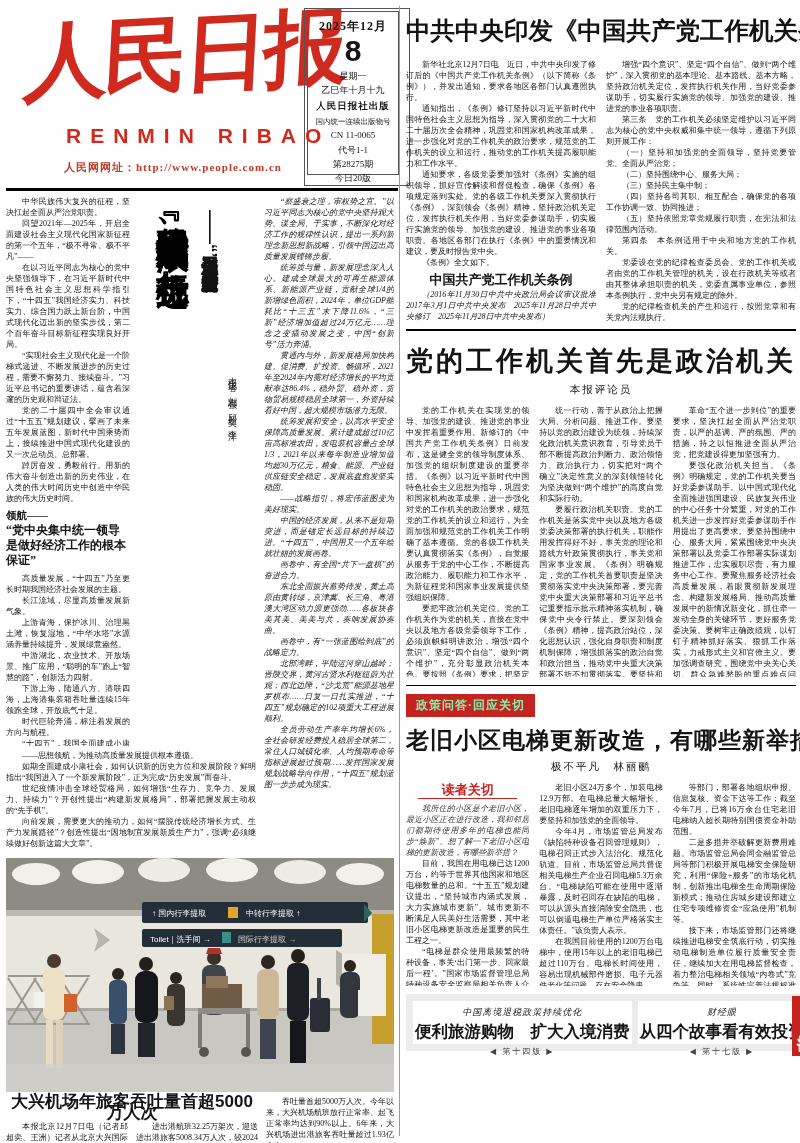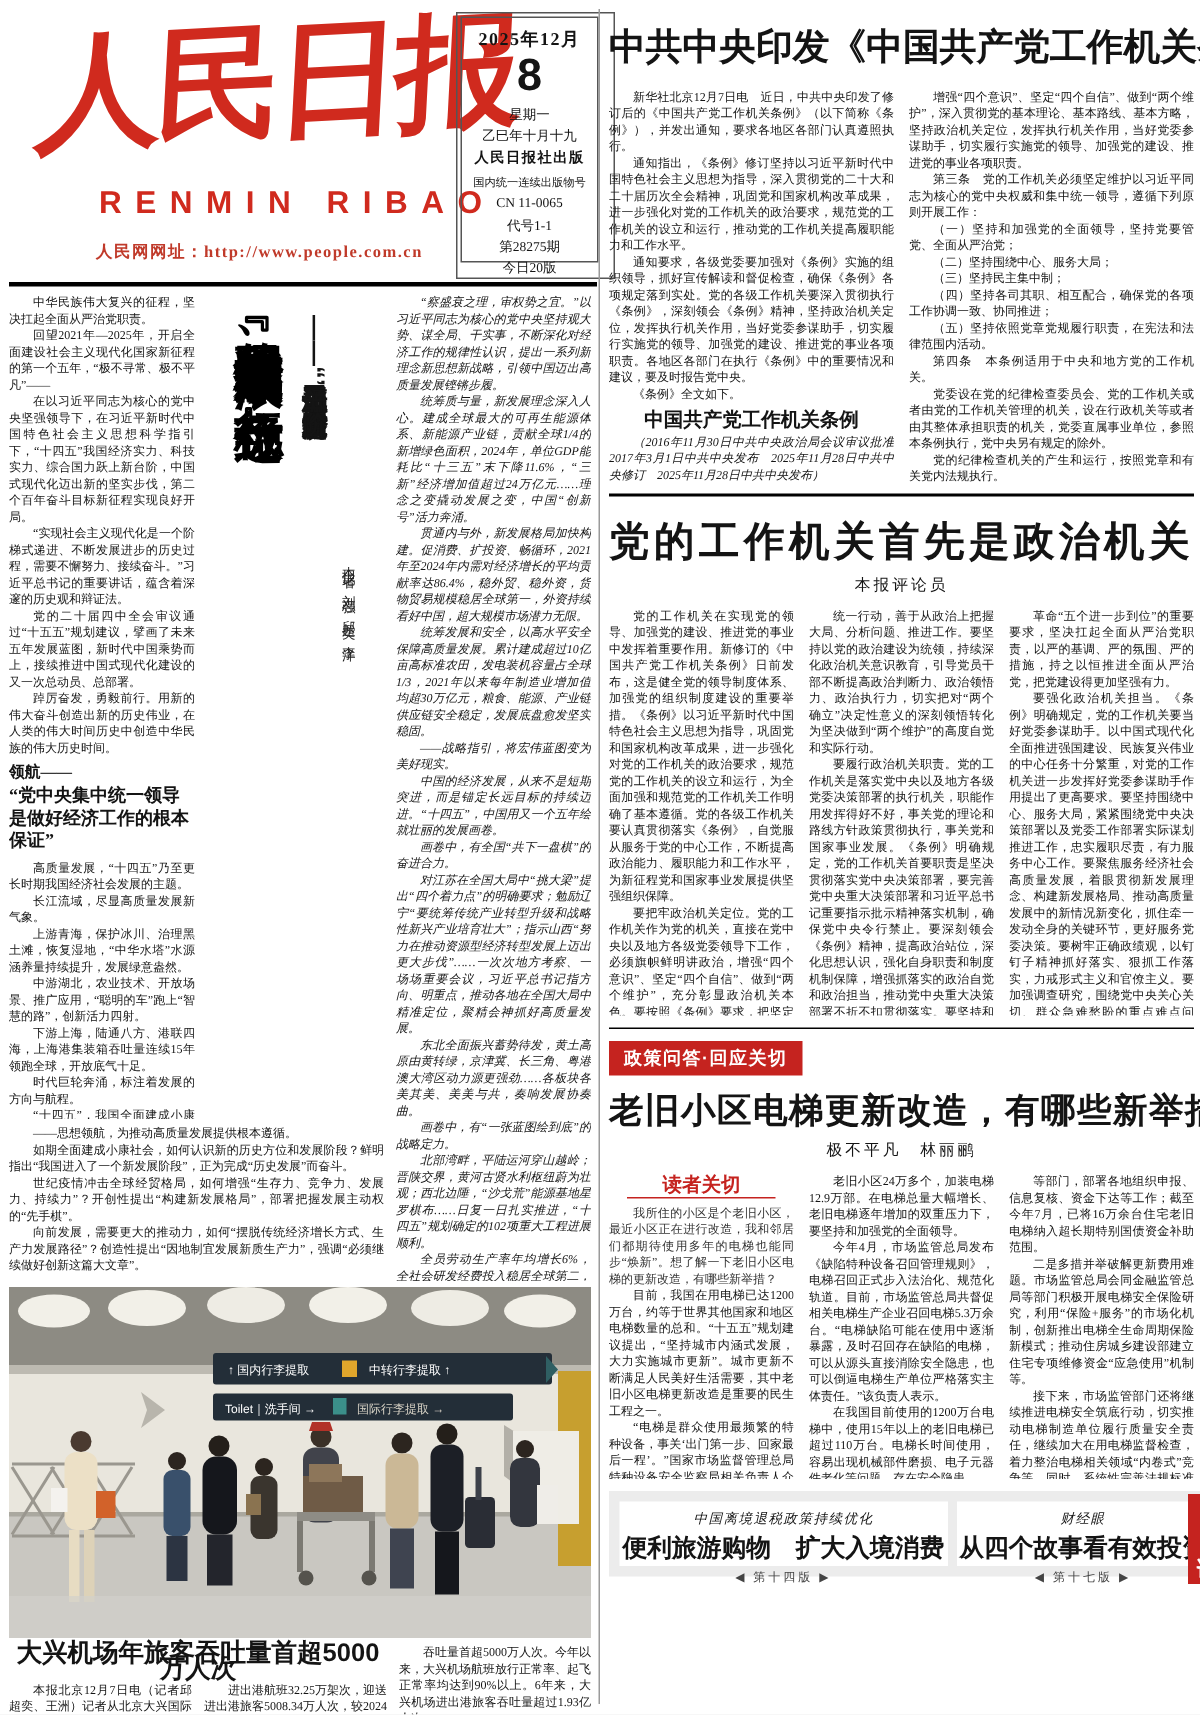--- a/index.html
+++ b/index.html
@@ -60,29 +60,29 @@
   .doc-title{font-weight:900;font-family:"Liberation Sans",sans-serif;font-size:13px;text-align:center;margin:6px 0 4px;text-indent:0 !important;}
   .doc-note{font-style:italic;margin:0 0 3px;text-indent:2em;}
   .hr2{border:none;border-top:2px solid #000;margin:8px 0 0;}
   .hr1{border:none;border-top:1px solid #000;margin:8px 0 0;}
   .editorial h1{font-family:"Liberation Sans",sans-serif;font-weight:900;font-size:27px;
       text-align:center;margin:12px 0 4px;letter-spacing:3px;white-space:nowrap;}
   .byline{text-align:center;font-size:10.5px;margin:0 0 8px;letter-spacing:2px;}
   .ed-cols{height:272px;}
   
   .elevator{padding-top:8px;}
-  .tag{display:inline-block;background:#c5231f;color:#ffffff;font-family:"Liberation Sans",sans-serif;
+  .tag{display:inline-block;background:#c5231f;color:#86efac;font-family:"Liberation Sans",sans-serif;
       font-weight:bold;font-size:12px;padding:3px 10px;letter-spacing:1px;text-align:center;}
   .elevator h1{font-family:"Liberation Sans",sans-serif;font-weight:900;font-size:23px;
       text-align:center;margin:8px 0 4px;letter-spacing:1px;white-space:nowrap;}
   .el-cols{height:204px;}
   .reader-title{color:#c5231f;font-weight:bold;font-family:"Liberation Sans",sans-serif;
       font-size:13px;text-align:center;margin:2px 0 4px;border-bottom:1px solid #c5231f;
       padding-bottom:3px;width:80%;margin-left:auto;margin-right:auto;}
-  .question p{color:#333;}
+  .question p{font-style:italic;color:#333;}
   
   .bottom-strip{margin-top:8px;display:flex;gap:4px;height:57px;}
   .strip-gray{flex:1;background:#ececec;display:flex;gap:6px;padding:7px;box-sizing:border-box;}
   .teaser{flex:1;background:#fff;text-align:center;padding:5px 2px;box-sizing:border-box;cursor:pointer;}
   .kicker{font-size:9px;letter-spacing:1px;margin-bottom:2px;font-style:italic;}
   .t-head{font-family:"Liberation Sans",sans-serif;font-weight:900;font-size:16.5px;white-space:nowrap;}
   .pageref{font-size:8px;color:#444;margin-top:3px;letter-spacing:2px;}
   .daodu-wrap{width:28px;position:relative;}
   .daodu{position:absolute;top:2px;right:0;width:26px;height:60px;background:#c5231f;color:#fff;
       writing-mode:vertical-rl;text-align:center;font-family:"Liberation Sans",sans-serif;
@@ -156,21 +156,20 @@
         </div>
     </div>
     <div class="la-col3">
         <p>“察盛衰之理，审权势之宜。”以习近平同志为核心的党中央坚持观大势、谋全局、干实事，不断深化对经济工作的规律性认识，提出一系列新理念新思想新战略，引领中国迈出高质量发展铿锵步履。</p>
         <p>统筹质与量，新发展理念深入人心。建成全球最大的可再生能源体系、新能源产业链，贡献全球1/4的新增绿色面积，2024年，单位GDP能耗比“十三五”末下降11.6%，“三新”经济增加值超过24万亿元……理念之变撬动发展之变，中国“创新号”活力奔涌。</p>
         <p>贯通内与外，新发展格局加快构建。促消费、扩投资、畅循环，2021年至2024年内需对经济增长的平均贡献率达86.4%，稳外贸、稳外资，货物贸易规模稳居全球第一，外资持续看好中国，超大规模市场潜力无限。</p>
         <p>统筹发展和安全，以高水平安全保障高质量发展。累计建成超过10亿亩高标准农田，发电装机容量占全球1/3，2021年以来每年制造业增加值均超30万亿元，粮食、能源、产业链供应链安全稳定，发展底盘愈发坚实稳固。</p>
         <p>——战略指引，将宏伟蓝图变为美好现实。</p>
         <p>中国的经济发展，从来不是短期突进，而是锚定长远目标的持续迈进。“十四五”，中国用又一个五年绘就壮丽的发展画卷。</p>
         <p>画卷中，有全国“共下一盘棋”的奋进合力。</p>
-        <p>对江苏在全国大局中“挑大梁”提出“四个着力点”的明确要求；勉励辽宁“要统筹传统产业转型升级和战略性新兴产业培育壮大”；指示山西“努力在推动资源型经济转型发展上迈出更大步伐”……一次次地方考察、一场场重要会议，习近平总书记指方向、明重点，推动各地在全国大局中精准定位，聚精会神抓好高质量发展。</p>
         <p>东北全面振兴蓄势待发，黄土高原由黄转绿，京津冀、长三角、粤港澳大湾区动力源更强劲……各板块各美其美、美美与共，奏响发展协奏曲。</p>
         <p>画卷中，有“一张蓝图绘到底”的战略定力。</p>
         <p>北部湾畔，平陆运河穿山越岭；晋陕交界，黄河古贤水利枢纽蔚为壮观；西北边陲，“沙戈荒”能源基地星罗棋布……日复一日扎实推进，“十四五”规划确定的102项重大工程进展顺利。</p>
         <p>全员劳动生产率年均增长6%，全社会研发经费投入稳居全球第二，常住人口城镇化率、人均预期寿命等指标进展超过预期……发挥国家发展规划战略导向作用，“十四五”规划蓝图一步步成为现实。</p>
       </div>
   </div>
 
   <div class="photo-block">
     <svg width="388" height="234" viewBox="0 0 388 234">
       <rect x="0" y="0" width="388" height="234" fill="#d8d6d0"></rect>

